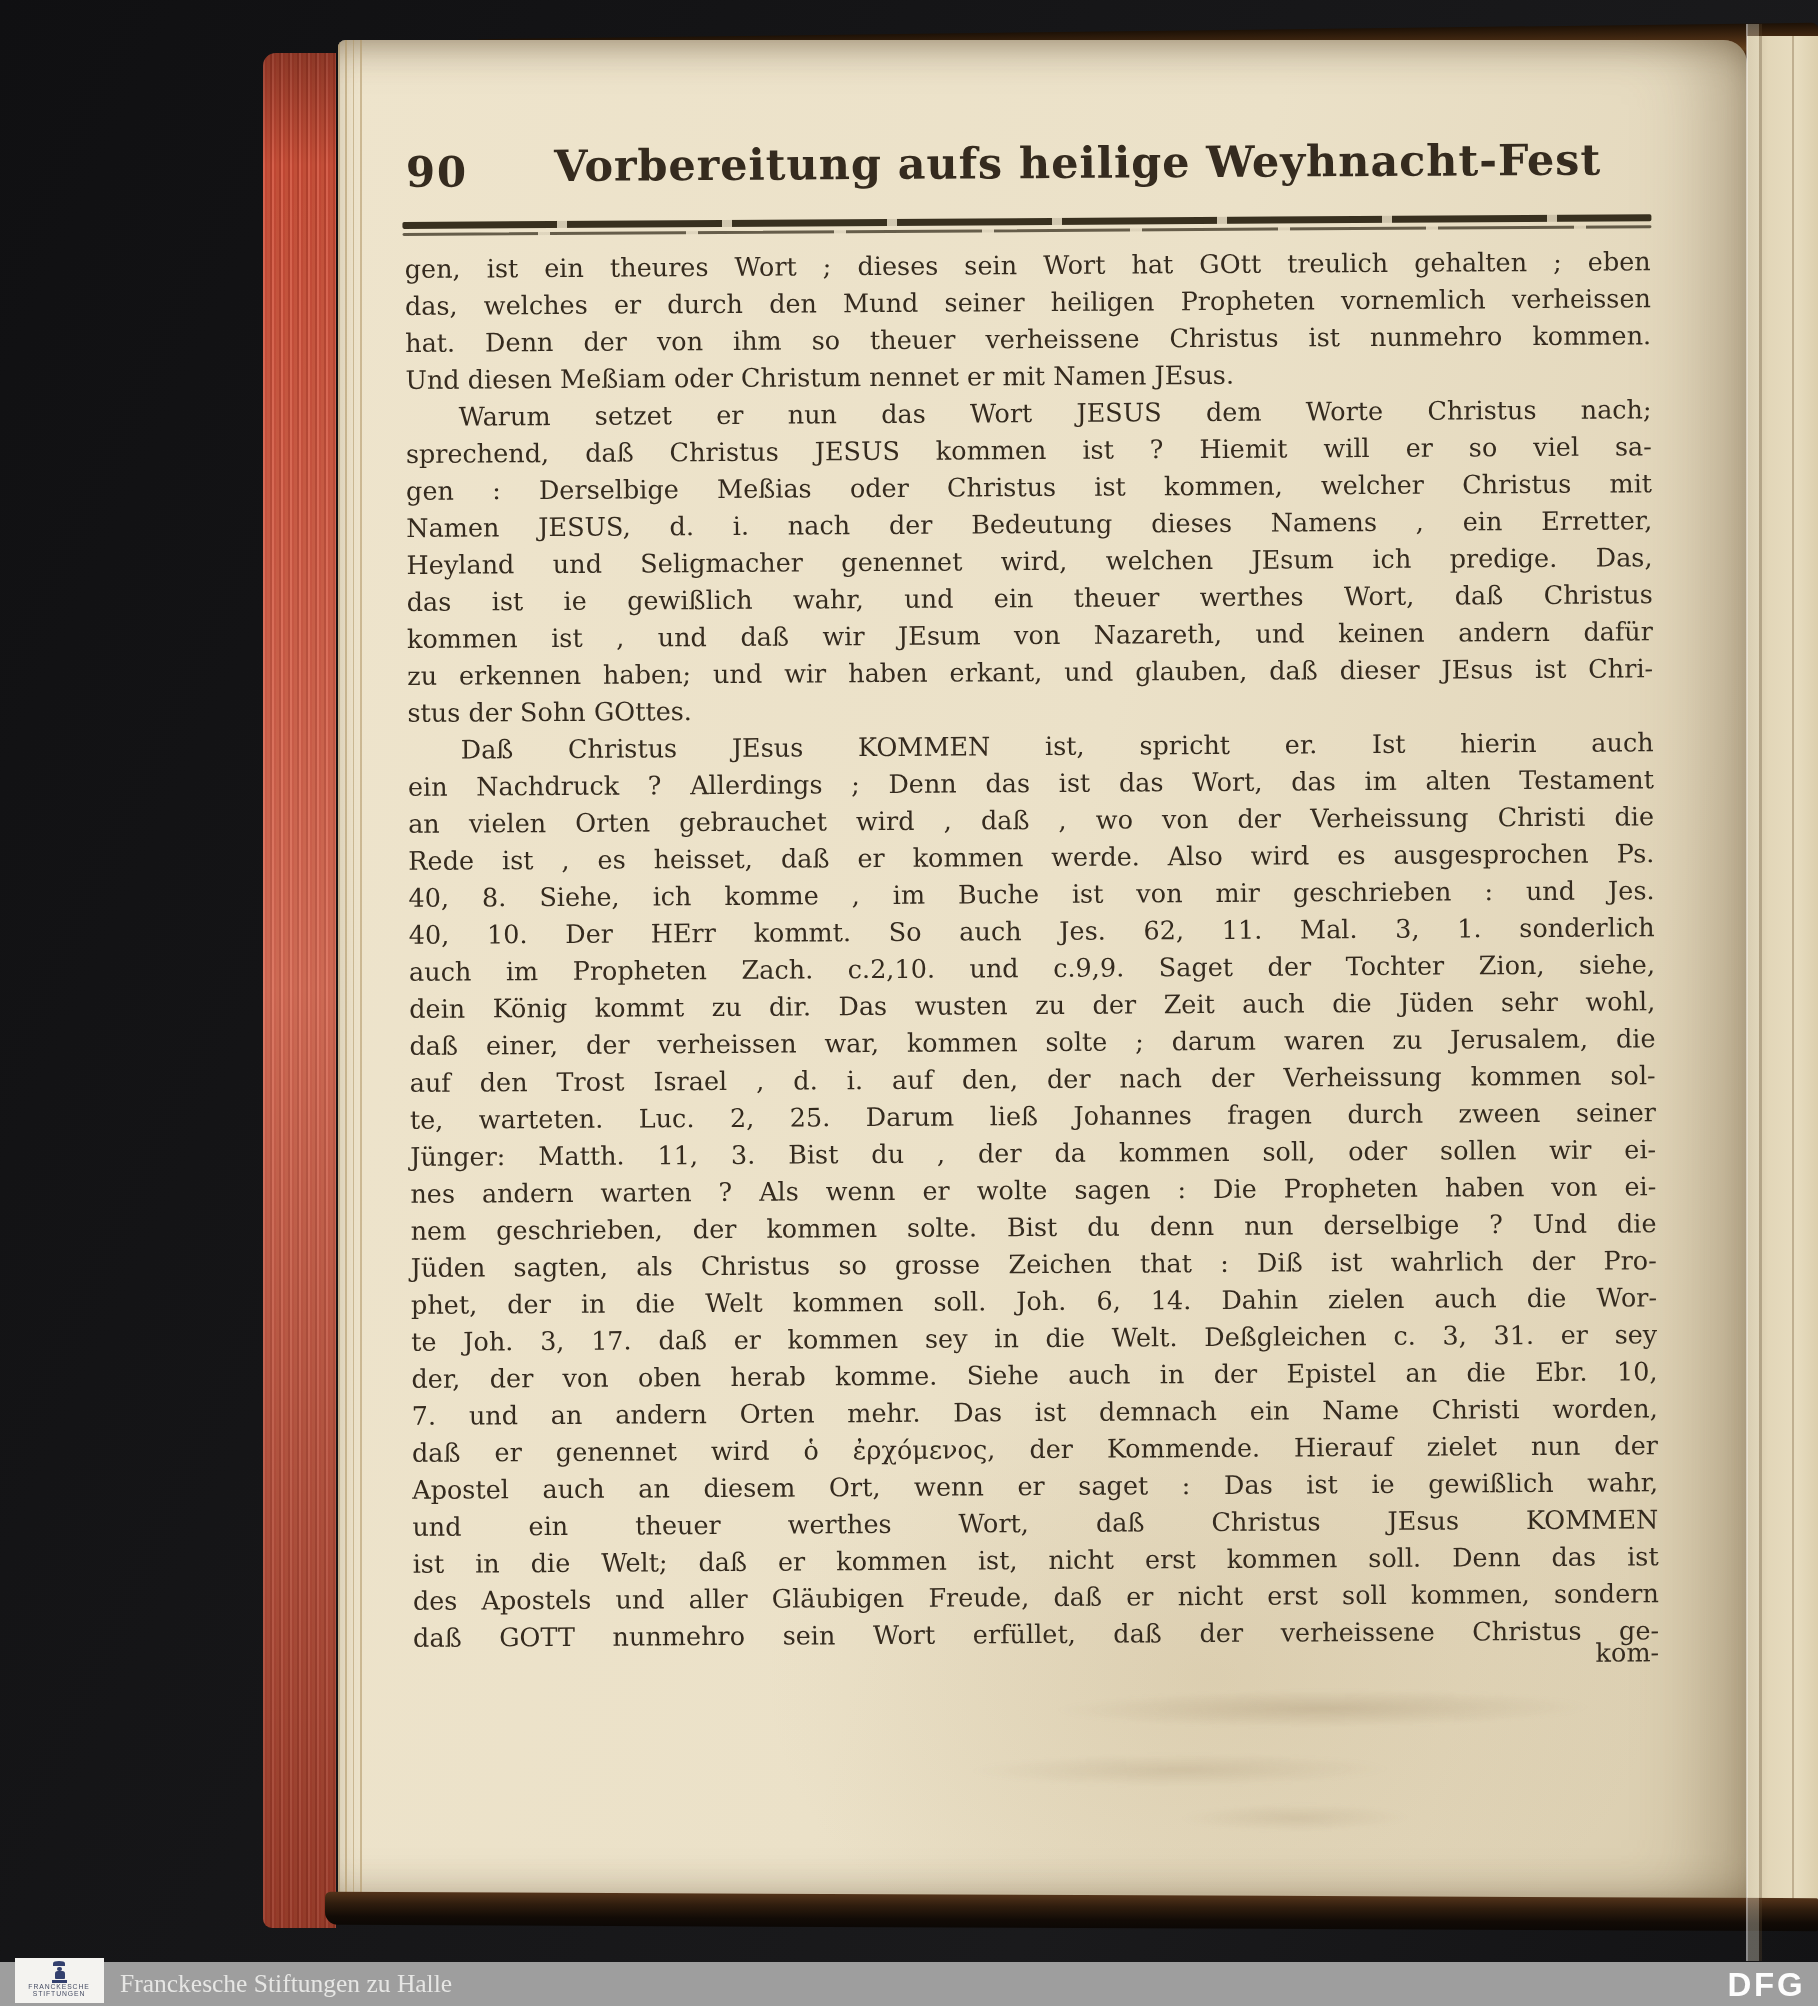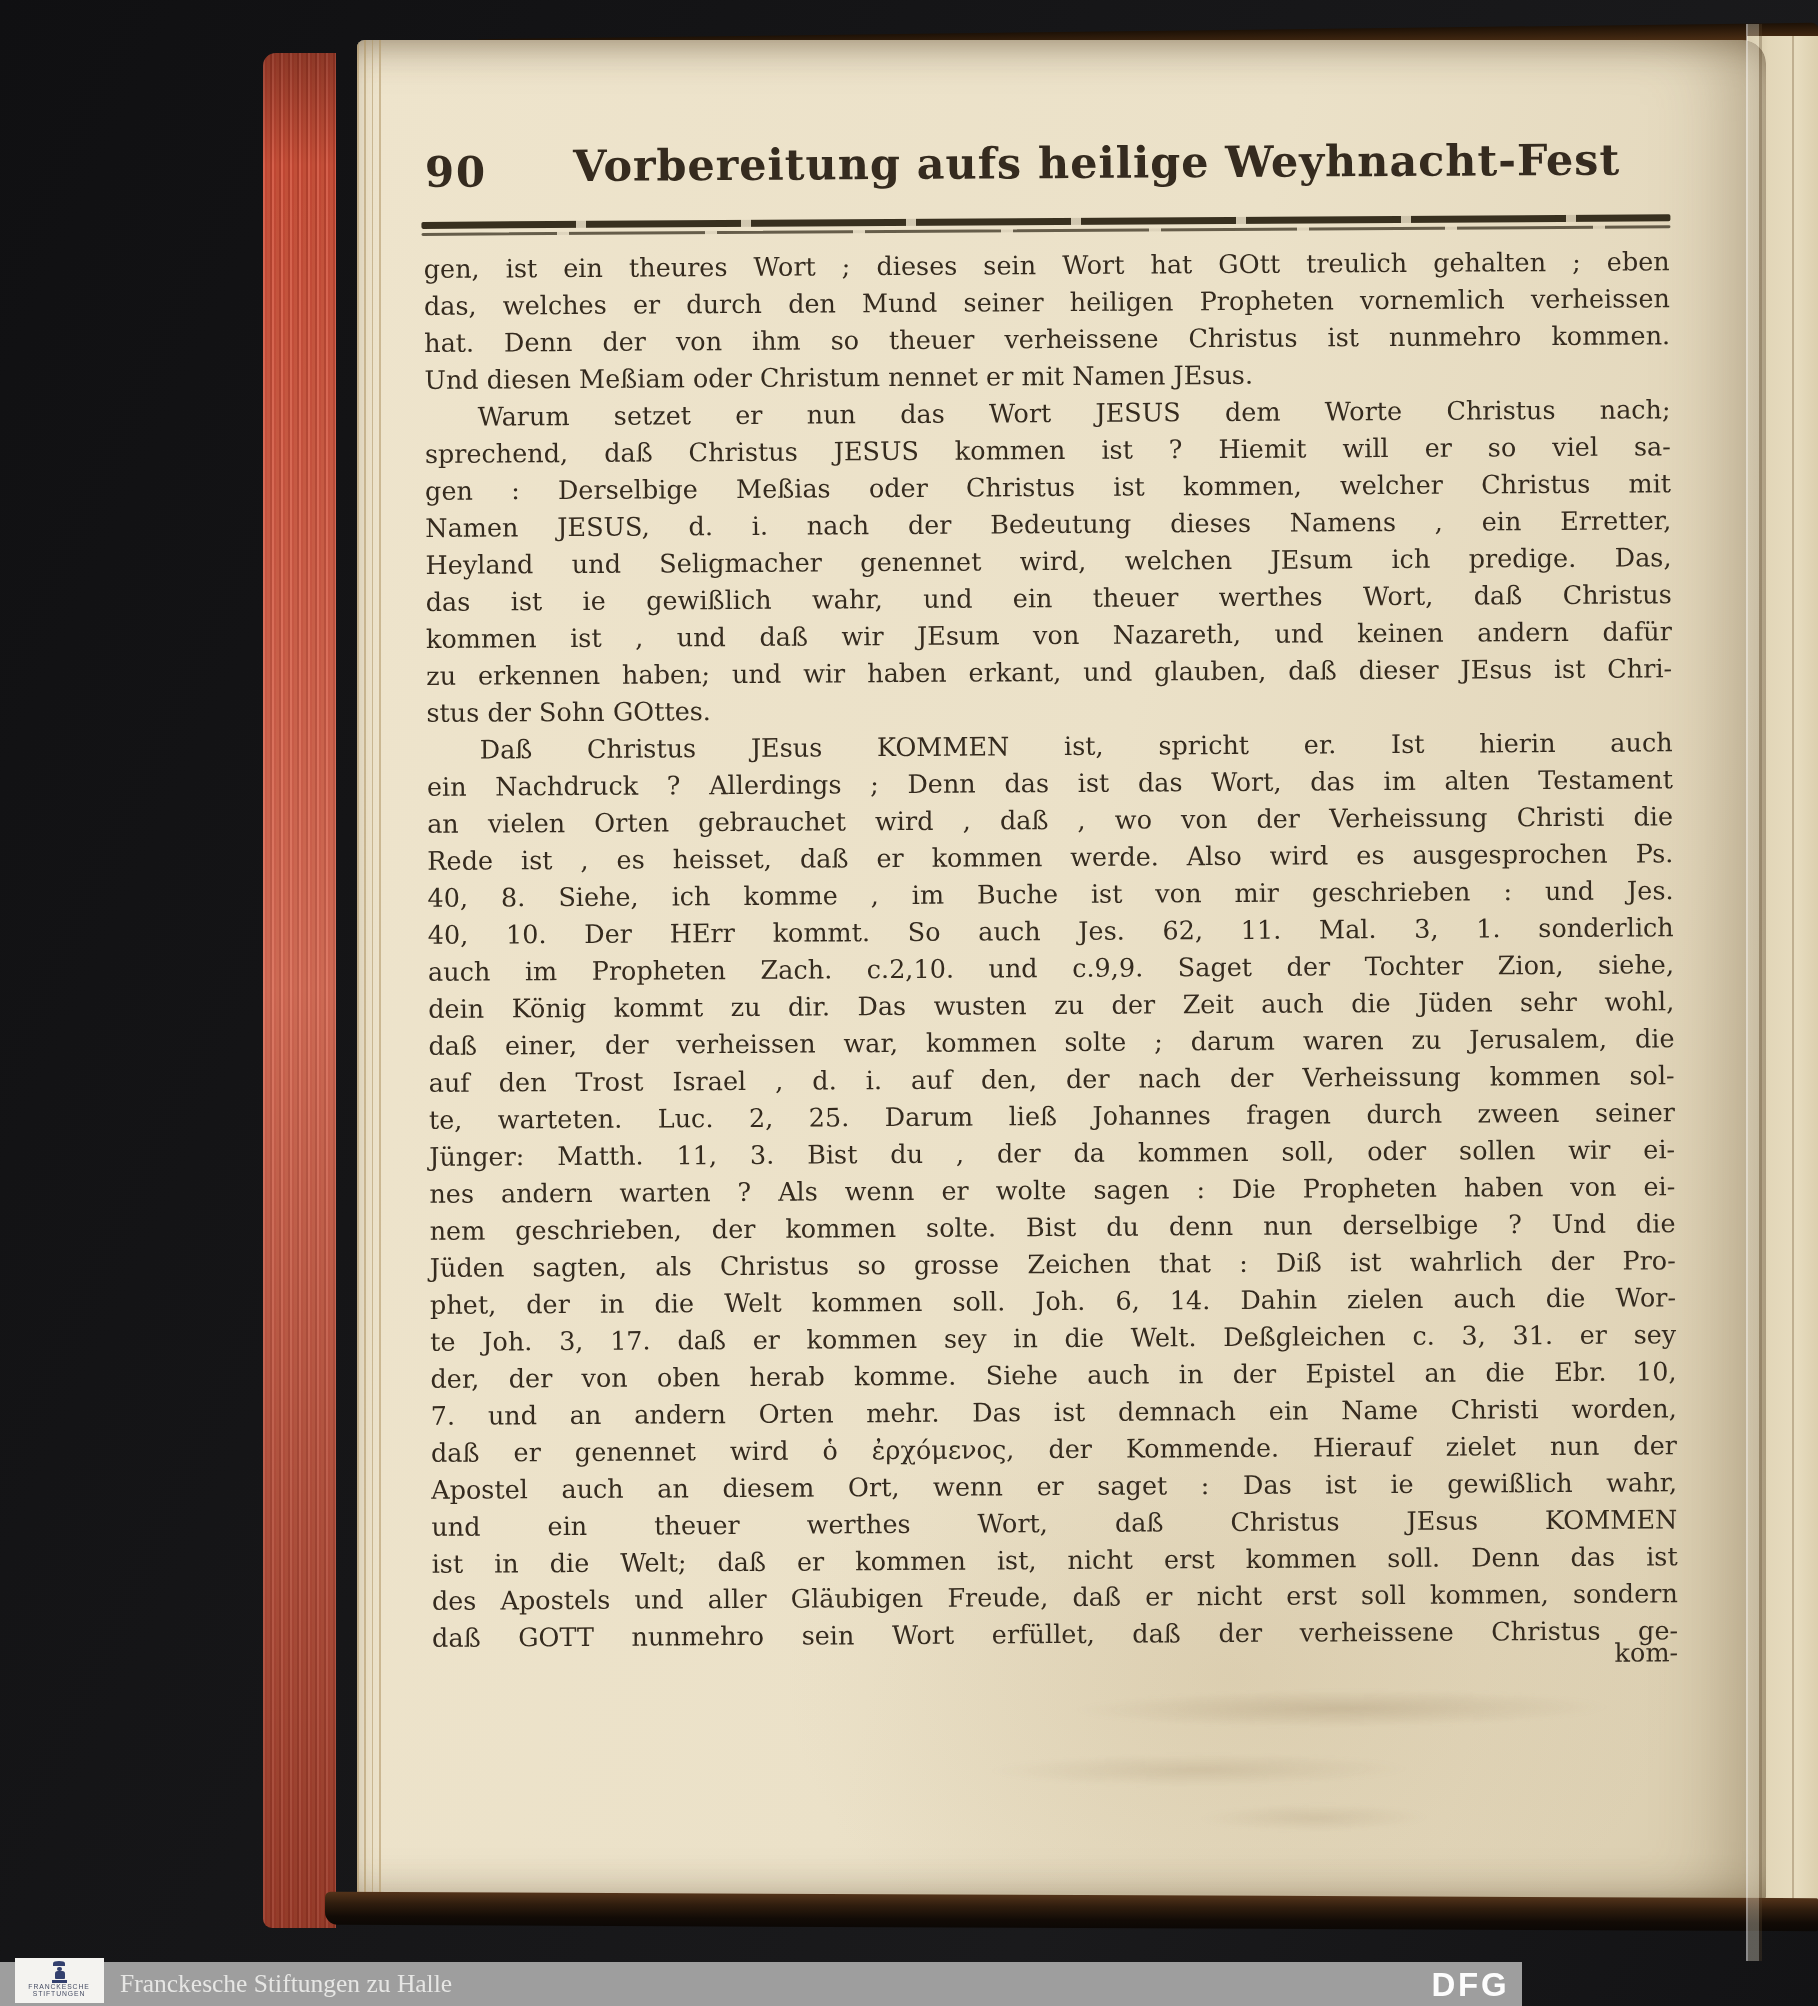--- a/index.html
+++ b/index.html
@@ -34,21 +34,21 @@
         linear-gradient(180deg,rgba(40,15,8,.35) 0%,rgba(255,255,255,0) 6%,rgba(255,230,210,.18) 50%,rgba(40,15,8,.30) 100%),
         repeating-linear-gradient(90deg,#d4604b 0 1.8px,#bf4733 1.8px 3.6px,#e4826a 3.6px 4.5px,#c24f38 4.5px 7.3px,#b03f2c 7.3px 9px);}
 
   
   .gutter-page{position:absolute;left:1747px;top:36px;width:71px;height:1866px;z-index:3;
       background:linear-gradient(90deg,#cdbf9f 0%,#e2d6b8 30%,#e7dcbf 70%,#dccfae 100%);}
   .gutter-crease{position:absolute;left:45px;top:0;width:1.8px;height:100%;
       background:rgba(120,95,60,.35);}
 
   
-  .page{position:absolute;left:357px;top:40px;width:1409px;height:1862px;z-index:4;
+  .page{position:absolute;left:338px;top:40px;width:1409px;height:1862px;z-index:4;
       border-radius:7.3px 23.6px 5.5px 5.5px;
       background-image:
         radial-gradient(ellipse 636px 455px at 62% 88%, rgba(190,170,130,.25), rgba(0,0,0,0) 70%),
         linear-gradient(105deg,#eee4cc 0%,#ebe1c8 50%,#e2d6ba 82%,#d8cbac 100%);
       box-shadow:inset -64px 0 82px -36px rgba(95,75,45,.40),
                  inset 0 23.6px 36px -22px rgba(80,60,35,.55),
                  inset 0 -27px 41px -25.5px rgba(80,60,35,.45);
       color:#352b1f;}
   .leaf-edges{position:absolute;left:0;top:0;width:23.6px;height:100%;
       background:repeating-linear-gradient(90deg,rgba(175,148,100,.55) 0 1.8px,rgba(0,0,0,0) 1.8px 7.3px);
@@ -85,21 +85,21 @@
   
   .bottom-edge{position:absolute;left:325px;top:1895px;width:1493px;height:33px;z-index:5;
       background:linear-gradient(180deg,#53331a 0%,#2f1d0e 35%,#120b06 75%,#0c0805 100%);
       border-radius:5.5px 1.8px 1.8px 12.7px;transform:rotate(0.25deg);}
 
   
   .plexi{position:absolute;left:1746px;top:23.6px;width:16.4px;height:1937px;z-index:6;
       background:linear-gradient(90deg,rgba(255,255,255,.50) 0 1.8px,rgba(240,234,214,.34) 1.8px 12.7px,rgba(90,70,45,.30) 12.7px 16.4px);}
 
   
-  .footer{position:absolute;left:0;bottom:0;width:1522px;height:45px;background:#9e9e9e;z-index:10;}
+  .footer{position:absolute;left:0;bottom:0;width:1818px;height:45px;background:#9e9e9e;z-index:10;}
   .logo-box{position:absolute;left:14.5px;top:-3.6px;width:89px;height:45px;background:#f4f3f0;
       display:flex;flex-direction:column;align-items:center;justify-content:flex-start;}
   .emblem{position:relative;width:20px;height:22px;margin-top:2.7px;}
   .emblem .canopy{position:absolute;left:3.6px;top:0;width:12.7px;height:4.5px;background:#33406e;
       border-radius:50% 50% 0 0;}
   .emblem .head{position:absolute;left:8.2px;top:5.5px;width:4.5px;height:4.5px;background:#33406e;border-radius:50%;}
   .emblem .torso{position:absolute;left:5.5px;top:10px;width:10px;height:8.2px;background:#33406e;
       border-radius:2.7px 2.7px 0.9px 0.9px;}
   .emblem .base{position:absolute;left:2.7px;top:19px;width:15.5px;height:2.7px;background:#33406e;}
   .logo-text{font-family:"Liberation Sans",sans-serif;font-size:6.8px;line-height:7.3px;

